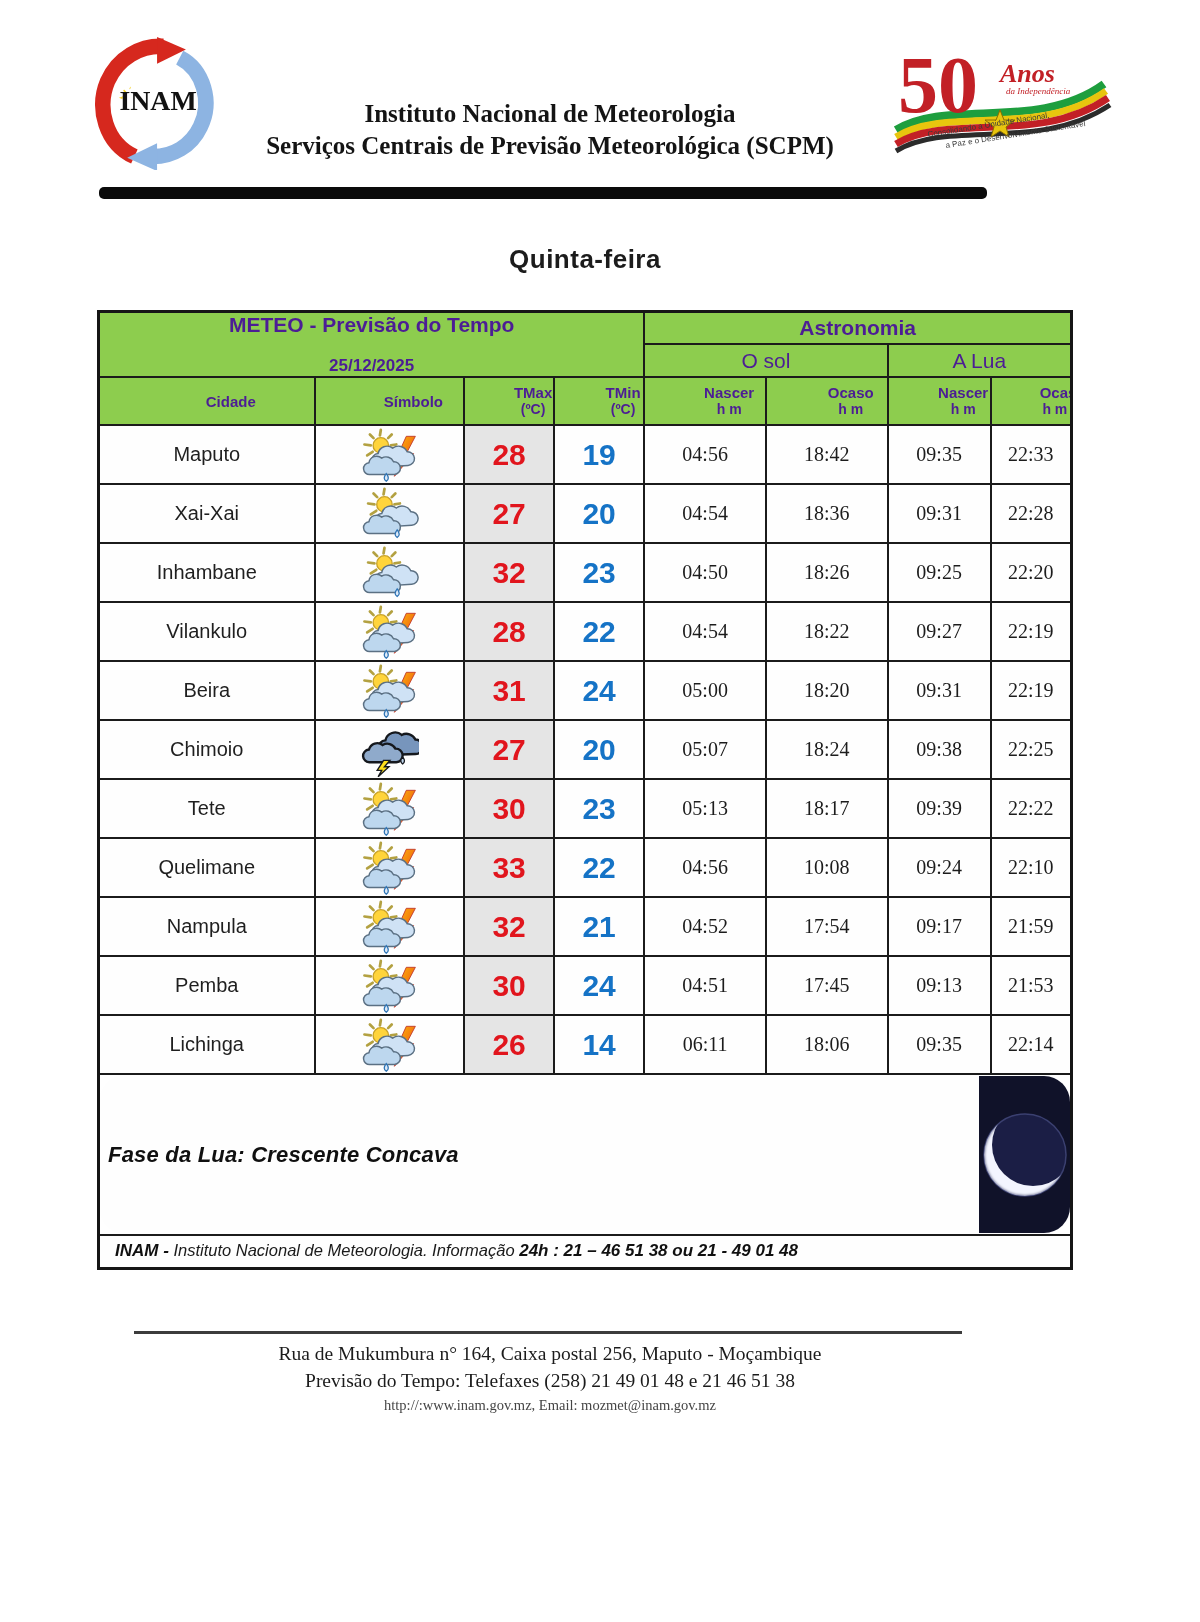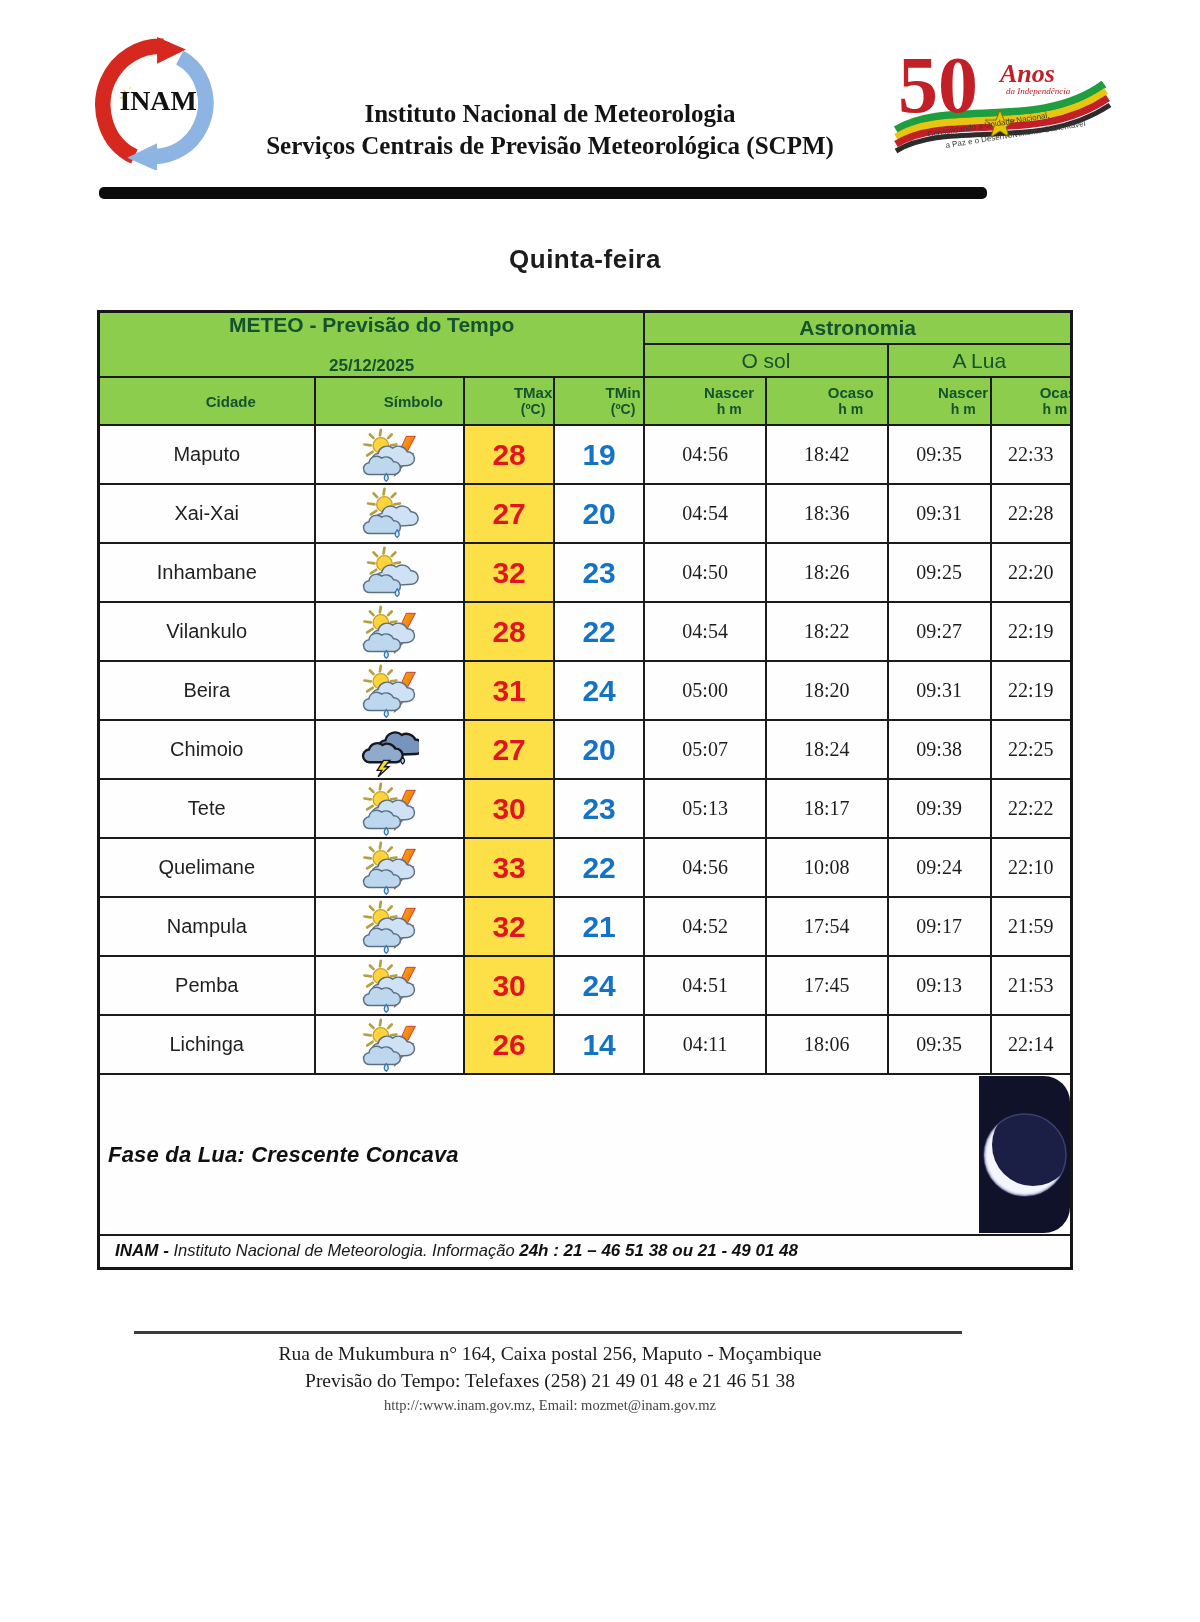--- a/index.html
+++ b/index.html
@@ -17,33 +17,33 @@
                background:#0b0b0b; border-radius:5px; }
 
   
   .weekday { position:absolute; left:97px; top:244px; width:976px; text-align:center;
              font-size:26px; font-weight:bold; color:#1c1c1c; letter-spacing:0.5px; }
 
   
   table.fx { position:absolute; left:97px; top:310px; width:976px; border-collapse:collapse;
              table-layout:fixed; border:3px solid #161616; }
   table.fx td { border:2px solid #1b1b1b; text-align:center; vertical-align:middle; overflow:hidden; }
-  .g { background:#8dcd4e; color:#14532d; }
+  .g { background:#8dcd4e; color:#4c1d95; }
   .t-meteo { height:62px; }
   .t-meteo .l1 { font-size:21px; font-weight:bold; }
   .t-meteo .l2 { font-size:17px; font-weight:600; margin-top:19px; }
   .t-astro { font-size:21px; font-weight:bold; height:31px; }
   .t-group { font-size:21px; font-weight:400; height:31px; }
   .t-colhead { height:48px; font-size:15px; font-weight:bold; line-height:17px;padding-left:48px; }
   .t-colhead .sub { font-size:14px; font-weight:bold; }
   tr.data-row { height:59px; }
   .c-city { font-size:20px; color:#1f1f1f; background:#fefefe; }
   .c-icon { background:#fefefe; }
   .c-icon svg { display:block; margin:0 auto; }
-  .c-tmax { font-size:30px; font-weight:bold; color:#e1151d; background:#fde047; }
+  .c-tmax { font-size:30px; font-weight:bold; color:#e1151d; background:#e5e5e5; }
   .c-tmin { font-size:30px; font-weight:bold; color:#1573c6; background:#fefefe; }
   .c-time { font-family:"Liberation Serif", serif; font-size:20px; color:#1c1c1c; background:#fefefe; }
 
   
   .phase-cell { height:159px; padding:0 !important; background:#fefefe;border-radius:28px; }
   .phase-wrap { position:relative; width:100%; height:159px; display:flex; align-items:center; }
   .phase-text { padding-left:8px; font-size:22px; font-weight:bold; font-style:italic; color:#101010;
                 letter-spacing:0.2px; }
   .moon-box { position:absolute; right:0; top:0; width:91px; height:159px; }
   .note-cell { height:33px; background:#fefefe; text-align:left !important; padding-left:15px; }
@@ -464,21 +464,21 @@
               </g>
               <circle cx="24" cy="20" r="8.5" fill="#ffd43b" stroke="#c9a227" stroke-width="1.5"></circle>
               <polygon points="52,10 43,30 48,30 39,54 60,29 52,29 62,10" fill="url(#ogA)" stroke="#c0392b" stroke-width="1"></polygon>
               <path d="M22 44 a7.5 7.5 0 0 1 -1 -15 a10 10 0 0 1 16 -6 a10.5 10.5 0 0 1 16 4 a7.5 7.5 0 0 1 1 15 z" fill="#cfe2f5" stroke="#5b7083" stroke-width="1.6"></path>
               <path d="M12 52 a6.5 6.5 0 0 1 -1 -13 a8.5 8.5 0 0 1 14 -5 a9 9 0 0 1 13 4 a6.5 6.5 0 0 1 1 14 z" fill="#bdd7ee" stroke="#5b7083" stroke-width="1.6"></path>
               <path d="M30 51 q4.5 5.5 0 8.5 q-4.5 -3 0 -8.5 z" fill="#dce9f7" stroke="#2e74b5" stroke-width="1.4"></path>
             </svg>
           </td>
     <td class="c-tmax">26</td>
     <td class="c-tmin">14</td>
-    <td class="c-time">04:11</td>
+    <td class="c-time">06:11</td>
     <td class="c-time">18:06</td>
     <td class="c-time">09:35</td>
     <td class="c-time">22:14</td>
   </tr>
       </tbody>
 
       <tbody>
         <tr>
         <td class="phase-cell" colspan="8">
           <div class="phase-wrap">

